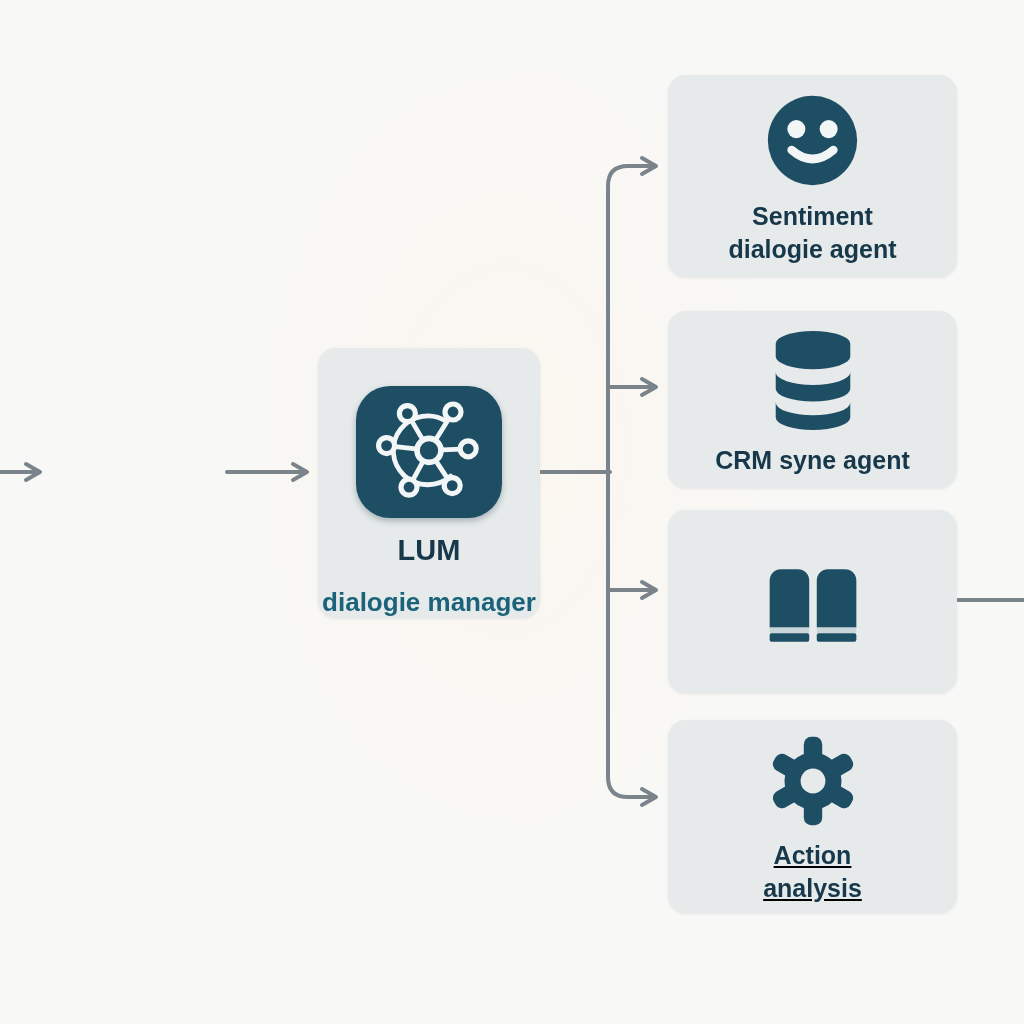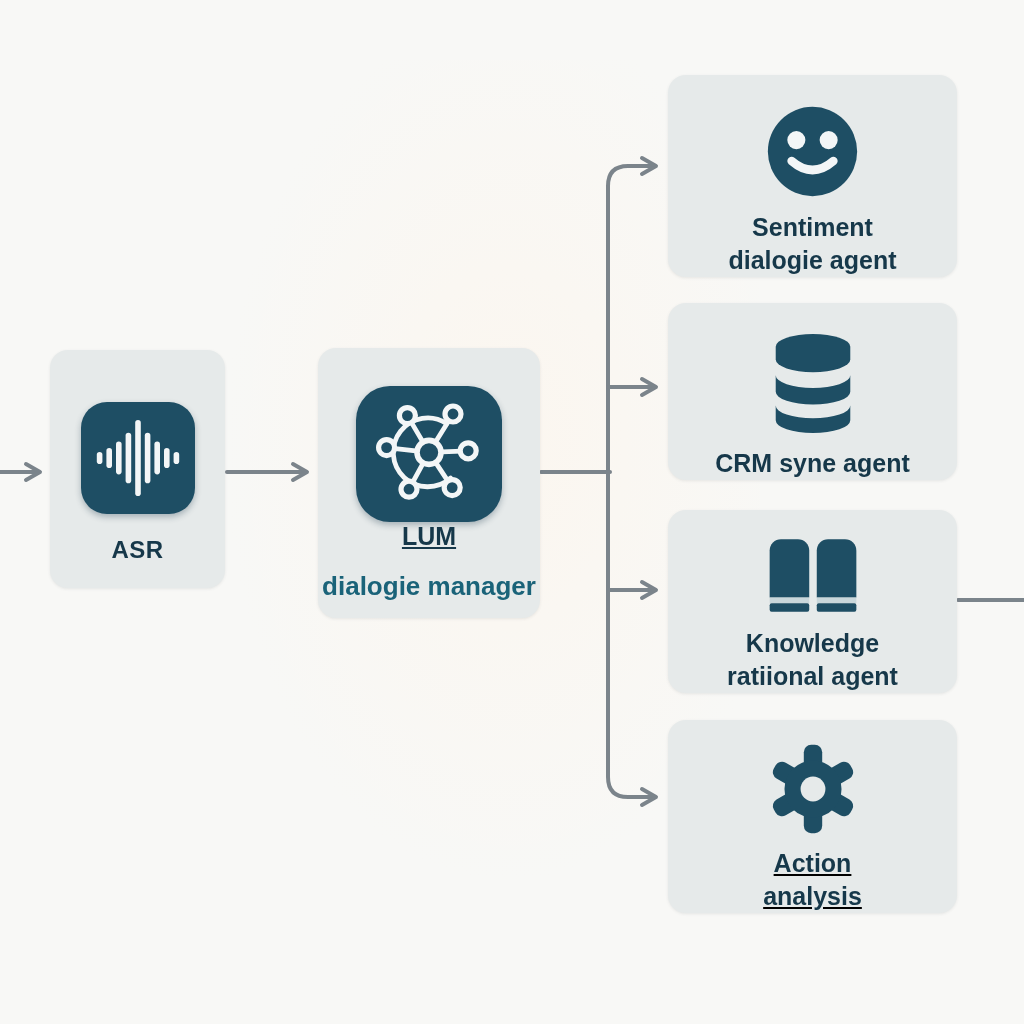--- a/index.html
+++ b/index.html
@@ -16,28 +16,28 @@
   .label-line:empty{display:none;}
 
   
   .node-asr{left:50px;top:350px;width:175px;height:238px;padding-top:52px;box-sizing:border-box;}
   .tile-asr{width:114px;height:112px;border-radius:26px;}
   .asr-label{margin-top:22px;font-size:24px;letter-spacing:.5px;}
 
   
   .node-llm{left:318px;top:348px;width:222px;height:270px;padding-top:38px;box-sizing:border-box;}
   .tile-llm{width:146px;height:136px;border-radius:34px;}
-  .llm-title{font-size:25px;text-decoration:underline;}
+  .llm-title{margin-top:16px;font-size:29px;}
   .llm-subtitle{font-size:26px;font-weight:700;color:#1a6379;margin-top:20px;}
 
   
-  .agent{left:668px;width:289px;justify-content:flex-end;gap:12px;padding-top:6px;box-sizing:border-box;}
+  .agent{left:668px;width:289px;justify-content:center;gap:12px;padding-top:6px;box-sizing:border-box;}
   .agent .label{font-size:25px;line-height:33px;}
   .agent-1{top:75px;height:202px;}
-  .agent-2{top:303px;height:177px;}
+  .agent-2{top:311px;height:177px;}
   .agent-3{top:510px;height:183px;}
   .agent-4{top:720px;height:193px;text-decoration:underline;}
   .agent-icon{display:flex;align-items:center;justify-content:center;}
 </style>
 </head>
 <body>
 
 <div class="canvas">
 
   <svg class="arrows" viewBox="0 0 1024 1024">
@@ -51,36 +51,20 @@
       <path d="M227 472 H305" marker-end="url(#ah)"></path>
       <path d="M541 472 H610"></path>
       <path d="M608 472 V186 Q608 166 628 166 H654" marker-end="url(#ah)"></path>
       <path d="M608 387 H654" marker-end="url(#ah)"></path>
       <path d="M608 590 H654" marker-end="url(#ah)"></path>
       <path d="M608 472 V777 Q608 797 628 797 H654" marker-end="url(#ah)"></path>
       <path d="M958 600 H1026"></path>
     </g>
   </svg>
 
-  <div class="box node-asr">
-    <div class="tile tile-asr">
-      <svg width="96" height="90" viewBox="0 0 120 110" fill="none" stroke="#f3f6f7" stroke-width="7" stroke-linecap="round">
-        <line x1="12" y1="51" x2="12" y2="59"></line>
-        <line x1="24" y1="46" x2="24" y2="64"></line>
-        <line x1="36" y1="38" x2="36" y2="72"></line>
-        <line x1="48" y1="27" x2="48" y2="83"></line>
-        <line x1="60" y1="11" x2="60" y2="99"></line>
-        <line x1="72" y1="27" x2="72" y2="83"></line>
-        <line x1="84" y1="38" x2="84" y2="72"></line>
-        <line x1="96" y1="46" x2="96" y2="64"></line>
-        <line x1="108" y1="51" x2="108" y2="59"></line>
-      </svg>
-    </div>
-    <div class="label asr-label">ASR</div>
-  </div>
 
   <div class="box node-llm">
     <div class="tile tile-llm">
       <svg width="120" height="112" viewBox="0 0 150 140">
         <g stroke="#f3f6f7" stroke-width="6" fill="none" stroke-linecap="round">
           <line x1="75" y1="68" x2="48" y2="22"></line>
           <line x1="75" y1="68" x2="105" y2="20"></line>
           <line x1="75" y1="68" x2="22" y2="62"></line>
           <line x1="75" y1="68" x2="124" y2="66"></line>
           <line x1="75" y1="68" x2="50" y2="114"></line>
@@ -143,24 +127,20 @@
         <g fill="#c9d7db">
           <rect x="6" y="66" width="42" height="6"></rect>
           <rect x="56" y="66" width="42" height="6"></rect>
         </g>
         <g fill="#1e4e64">
           <rect x="6" y="72" width="42" height="9" rx="2"></rect>
           <rect x="56" y="72" width="42" height="9" rx="2"></rect>
         </g>
       </svg>
     </div>
-    <div class="label">
-      <div class="label-line">Knowledge</div>
-      <div class="label-line">ratiional agent</div>
-    </div>
   </div>
 
   <div class="box agent agent-4">
     <div class="agent-icon">
       <svg width="92" height="92" viewBox="0 0 100 100">
         <g fill="#1e4e64">
           <rect x="40" y="2" width="20" height="28" rx="8" transform="rotate(0 50 50)"></rect>
           <rect x="40" y="2" width="20" height="28" rx="8" transform="rotate(60 50 50)"></rect>
           <rect x="40" y="2" width="20" height="28" rx="8" transform="rotate(120 50 50)"></rect>
           <rect x="40" y="2" width="20" height="28" rx="8" transform="rotate(180 50 50)"></rect>

